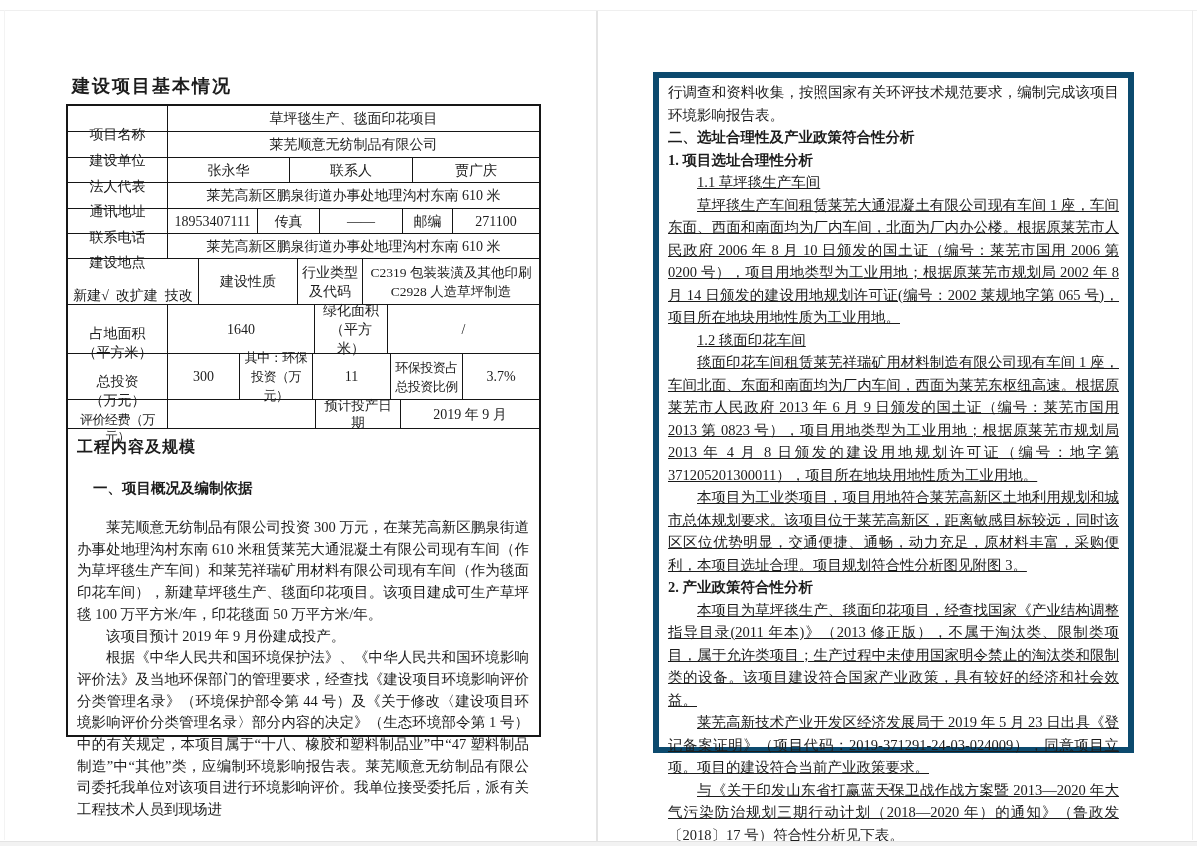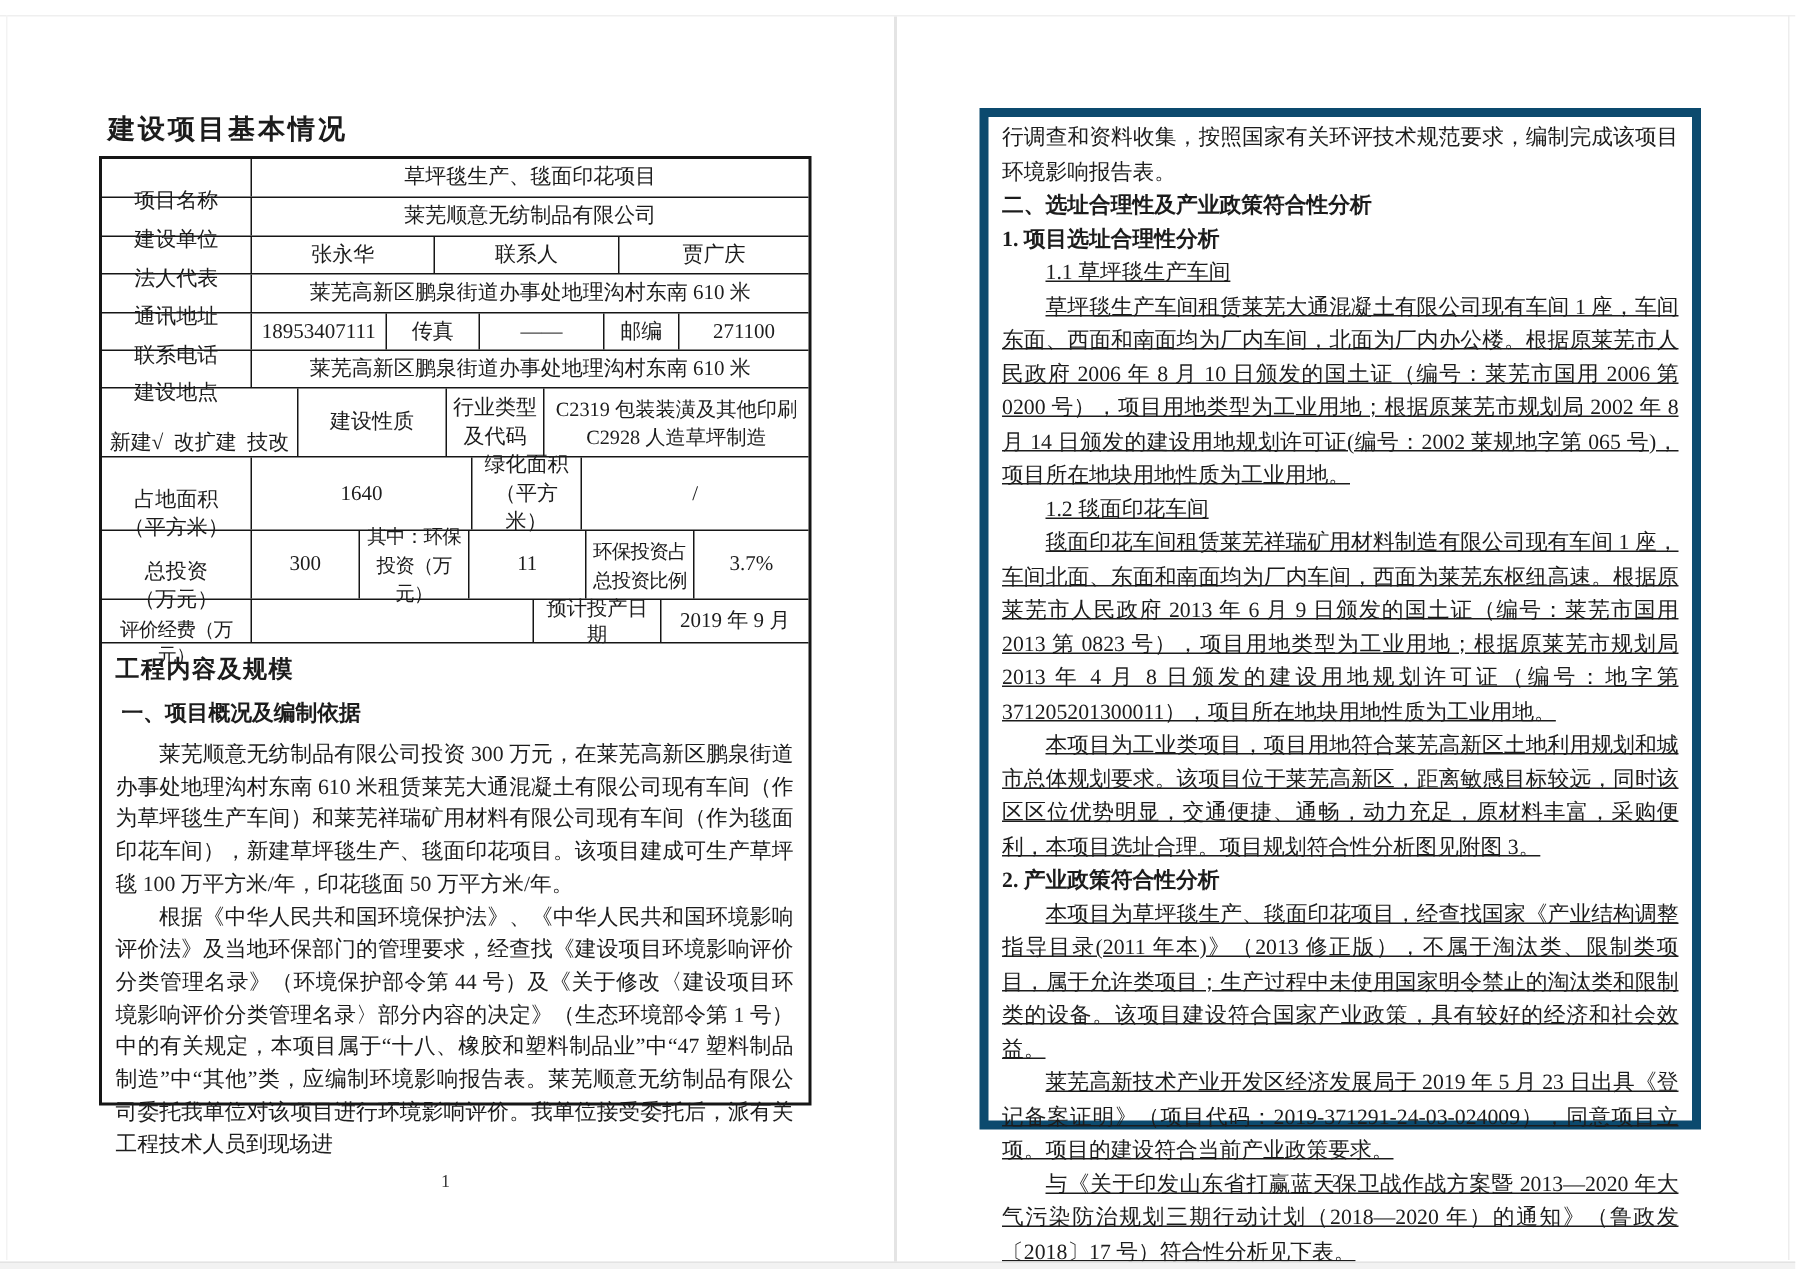--- a/index.html
+++ b/index.html
@@ -19,29 +19,29 @@
   .tr:first-child{border-top:none;}
   .td{border-left:1.5px solid #161616;display:flex;flex-direction:column;align-items:center;justify-content:center;
       text-align:center;font-size:14px;padding:0 2px;box-sizing:border-box;line-height:17px;}
   .td:first-child{border-left:none;margin-top:28px;}
   .flex1{flex:1;min-width:0;}
   .w99{width:99px;} .w122{width:122px;} .w123{width:123px;}
   .w90{width:90px;} .w62{width:62px;} .w83{width:83px;} .w50{width:50px;}
   .w130{width:130px;} .w65{width:65px;}
   .w147{width:147px;} .w73{width:73px;}
   .w72{width:72px;} .w78{width:78px;}
-  .w148{width:148px;} .w85{width:85px;margin-left:40px;}
+  .w148{width:148px;} .w85{width:85px;}
   .h25{height:25px;} .h24{height:24px;} .h32{height:32px;} .h45{height:45px;} .h48{height:48px;} .h28{height:28px;}
   .lh15{line-height:15.5px;} .lh19{line-height:19px;}
   .fs13{font-size:13px;letter-spacing:-0.5px;} .fs135{font-size:13.5px;}
   .pre{white-space:pre;}
 
   .section{border-top:1.5px solid #161616;height:307px;box-sizing:border-box;padding:4px 10px 0 9px;}
   .section-title{font-size:16px;font-weight:bold;line-height:27px;letter-spacing:1px;margin:0;}
-  .sec-h{font-size:14.5px;font-weight:bold;line-height:25px;margin:4px;}
+  .sec-h{font-size:14.5px;font-weight:bold;line-height:25px;margin:16px;}
   .sec-p{font-size:14.5px;line-height:21.7px;text-indent:2em;text-align:justify;margin:0;}
 
   
   .right-box{position:absolute;left:653px;top:72px;width:481px;height:681px;border:6px solid #0c4a6e;
     box-sizing:border-box;padding:3px 9px 0 9px;}
   .r-p{font-size:14.5px;line-height:22.5px;text-align:justify;margin:0;}
   .indent{text-indent:2em;text-decoration:underline;}
   .r-h{font-size:14.5px;font-weight:bold;line-height:22.5px;margin:0;}
 
   .pagenum{position:absolute;font-size:12px;color:#3a3a3a;}
@@ -136,20 +136,21 @@
         <div class="td w99 fs13">评价经费（万元）</div>
         <div class="td w148"></div>
         <div class="td w85 fs135">预计投产日期</div>
         <div class="td flex1">2019 年 9 月</div>
       </div>
 
       <div class="section">
         <p class="section-title">工程内容及规模</p>
         <p class="sec-h">一、项目概况及编制依据</p>
         <p class="sec-p">莱芜顺意无纺制品有限公司投资 300 万元，在莱芜高新区鹏泉街道办事处地理沟村东南 610 米租赁莱芜大通混凝土有限公司现有车间（作为草坪毯生产车间）和莱芜祥瑞矿用材料有限公司现有车间（作为毯面印花车间），新建草坪毯生产、毯面印花项目。该项目建成可生产草坪毯 100 万平方米/年，印花毯面 50 万平方米/年。</p>
+        <p class="sec-p">该项目预计 2019 年 9 月份建成投产。</p>
         <p class="sec-p">根据《中华人民共和国环境保护法》、《中华人民共和国环境影响评价法》及当地环保部门的管理要求，经查找《建设项目环境影响评价分类管理名录》（环境保护部令第 44 号）及《关于修改〈建设项目环境影响评价分类管理名录〉部分内容的决定》（生态环境部令第 1 号）中的有关规定，本项目属于“十八、橡胶和塑料制品业”中“47 塑料制品制造”中“其他”类，应编制环境影响报告表。莱芜顺意无纺制品有限公司委托我单位对该项目进行环境影响评价。我单位接受委托后，派有关工程技术人员到现场进</p>
       </div>
     </div>
 
     <div class="pagenum pn1">1</div>
   </div>
 
   <div>
     <div class="right-box">
       <p class="r-p">行调查和资料收集，按照国家有关环评技术规范要求，编制完成该项目环境影响报告表。</p>

